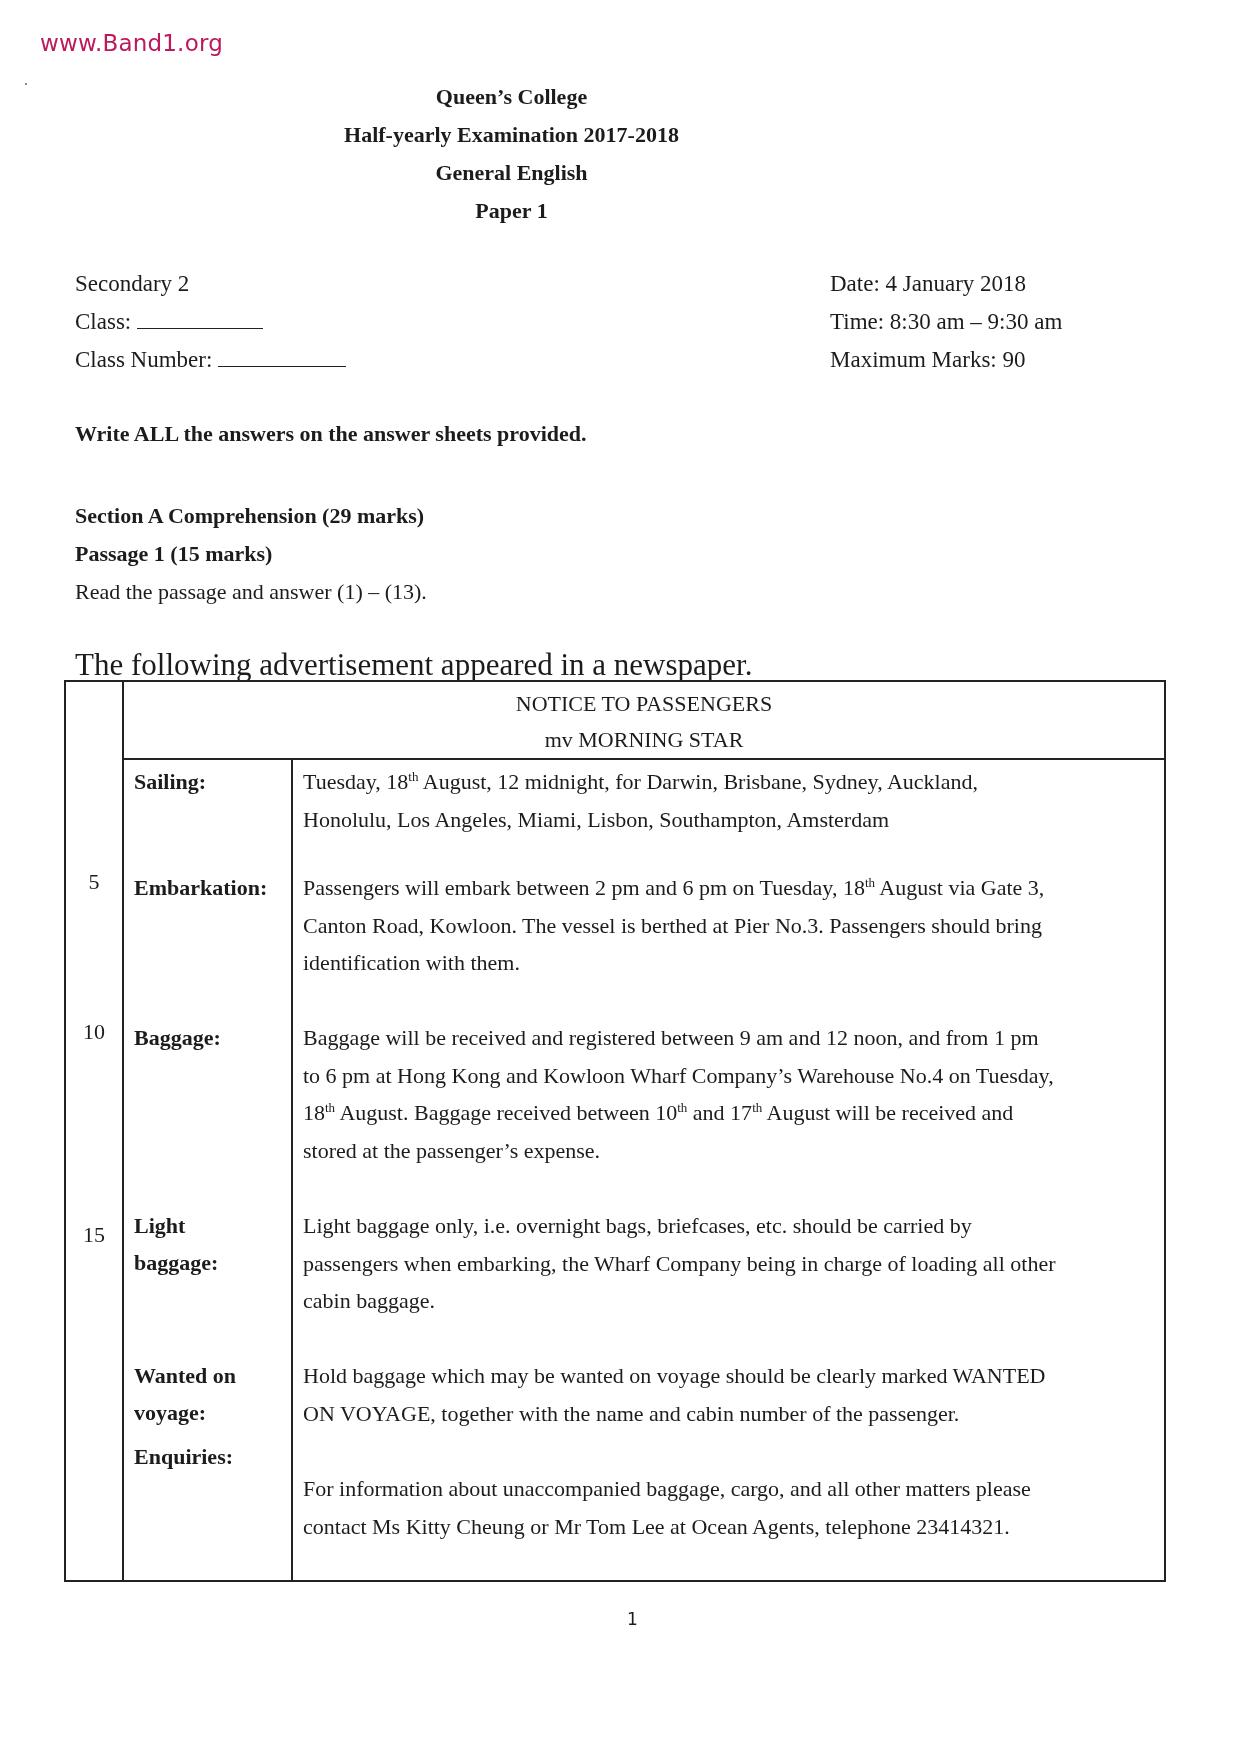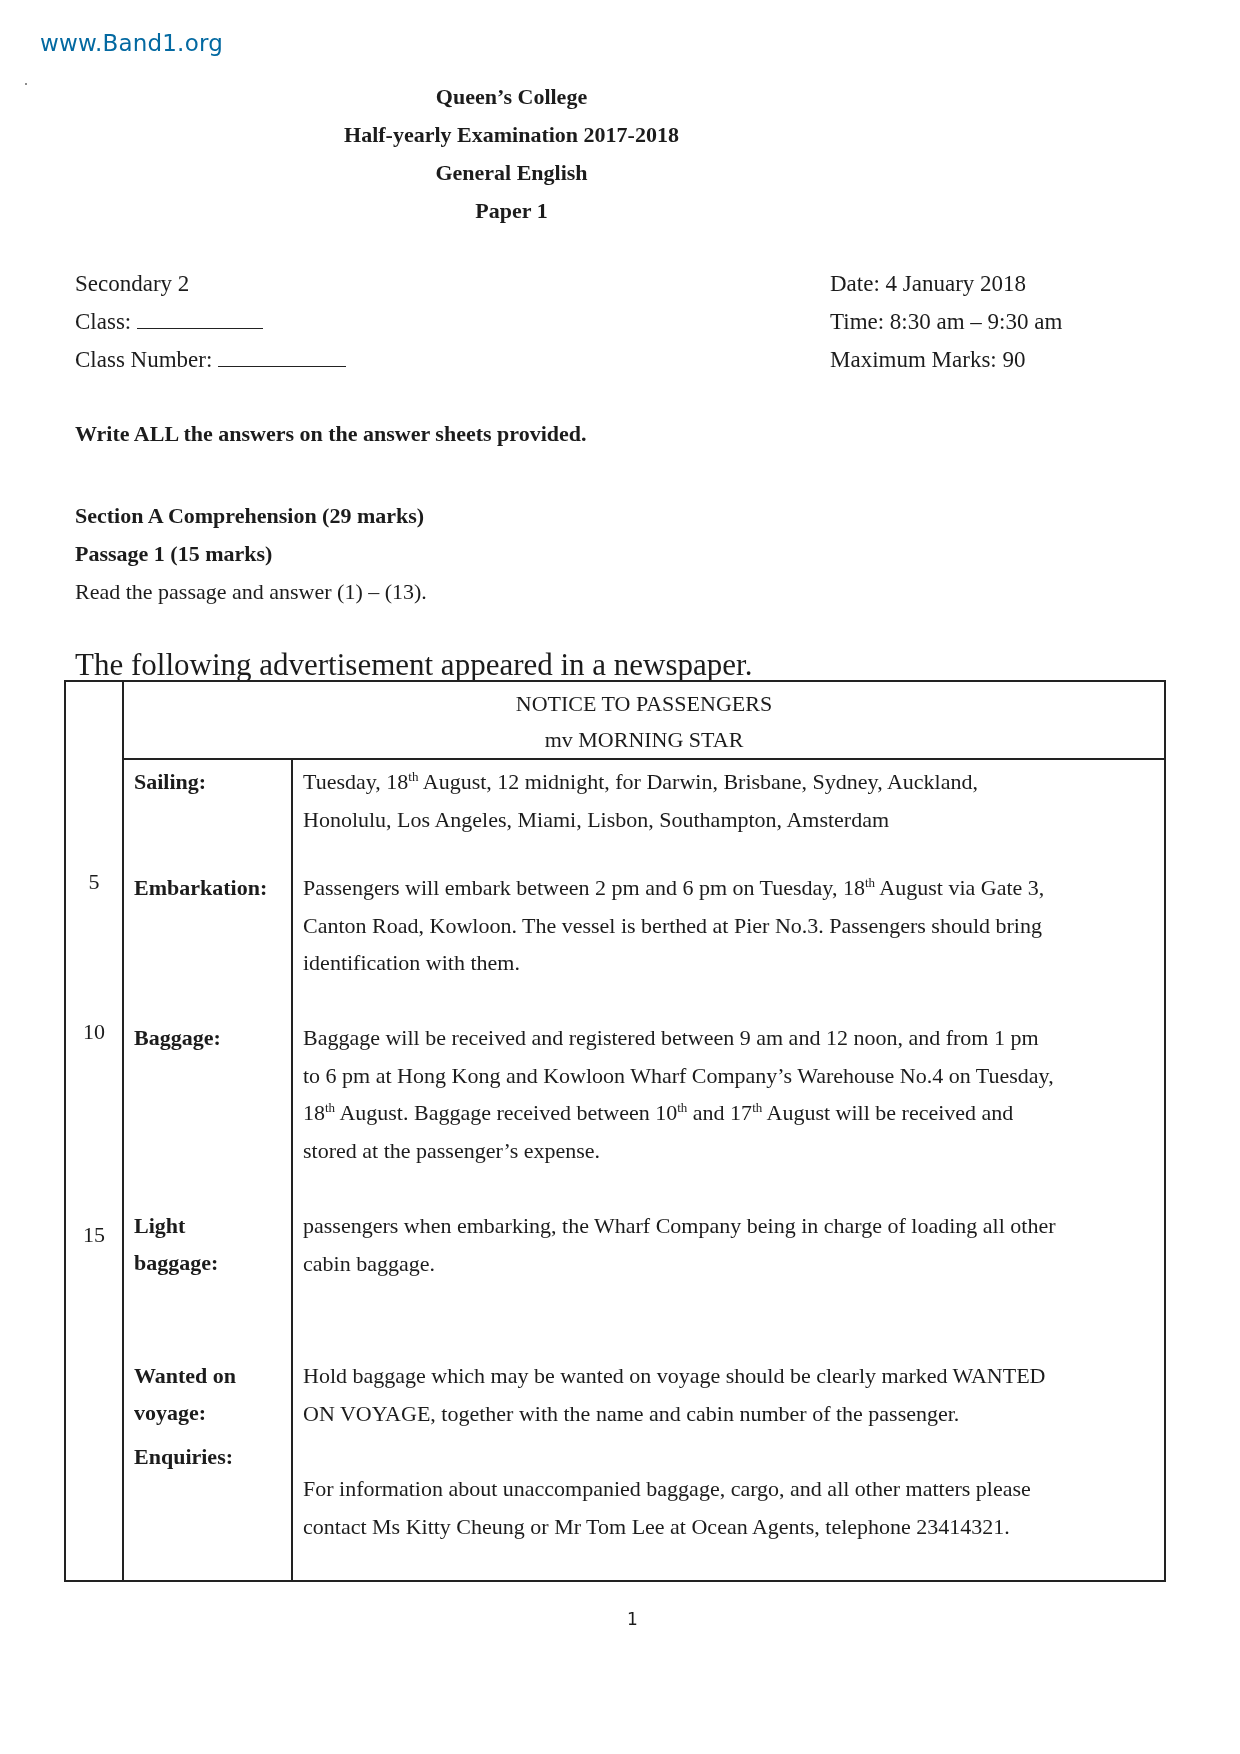--- a/index.html
+++ b/index.html
@@ -4,21 +4,21 @@
 <style>
   html, body { margin: 0; padding: 0; background: #ffffff; }
   body {
     width: 1240px; height: 1754px; position: relative; overflow: hidden;
     font-family: "Liberation Serif", "DejaVu Serif", serif;
     color: #1c1c1c;
   }
   .watermark {
     position: absolute; left: 40px; top: 30px;
     font-family: "DejaVu Sans", "Liberation Sans", sans-serif;
-    font-size: 23px; color: #0369a1; letter-spacing: 0.2px;
+    font-size: 23px; color: #be185d; letter-spacing: 0.2px;
   }
   .speck { position: absolute; width: 2px; height: 2px; background: #666; border-radius: 1px; }
   .header-block {
     position: absolute; left: 0; width: 1023px; top: 78px;
     text-align: center; font-weight: bold; font-size: 22px; line-height: 38px;
   }
   .meta-left { position: absolute; left: 75px; top: 265px; font-size: 23px; line-height: 38px; }
   .meta-right { position: absolute; left: 830px; top: 265px; font-size: 23px; line-height: 38px; }
   .blank {
     display: inline-block; border-bottom: 1.5px solid #222; vertical-align: baseline;
@@ -137,20 +137,21 @@
     <div>to 6 pm at Hong Kong and Kowloon Wharf Company’s Warehouse No.4 on Tuesday,</div>
     <div><span>18</span><sup>th</sup><span> August. Baggage received between 10</span><sup>th</sup><span> and 17</span><sup>th</sup><span> August will be received and</span></div>
     <div>stored at the passenger’s expense.</div>
   </div>
 
   <div class="row-label" style="top:525px;">
     <div>Light</div>
     <div>baggage:</div>
   </div>
   <div class="row-text" style="top:525px;">
+    <div>Light baggage only, i.e. overnight bags, briefcases, etc. should be carried by</div>
     <div>passengers when embarking, the Wharf Company being in charge of loading all other</div>
     <div>cabin baggage.</div>
   </div>
 
   <div class="row-label" style="top:675px;">
     <div>Wanted on</div>
     <div>voyage:</div>
   </div>
   <div class="row-text" style="top:675px;">
     <div>Hold baggage which may be wanted on voyage should be clearly marked WANTED</div>

